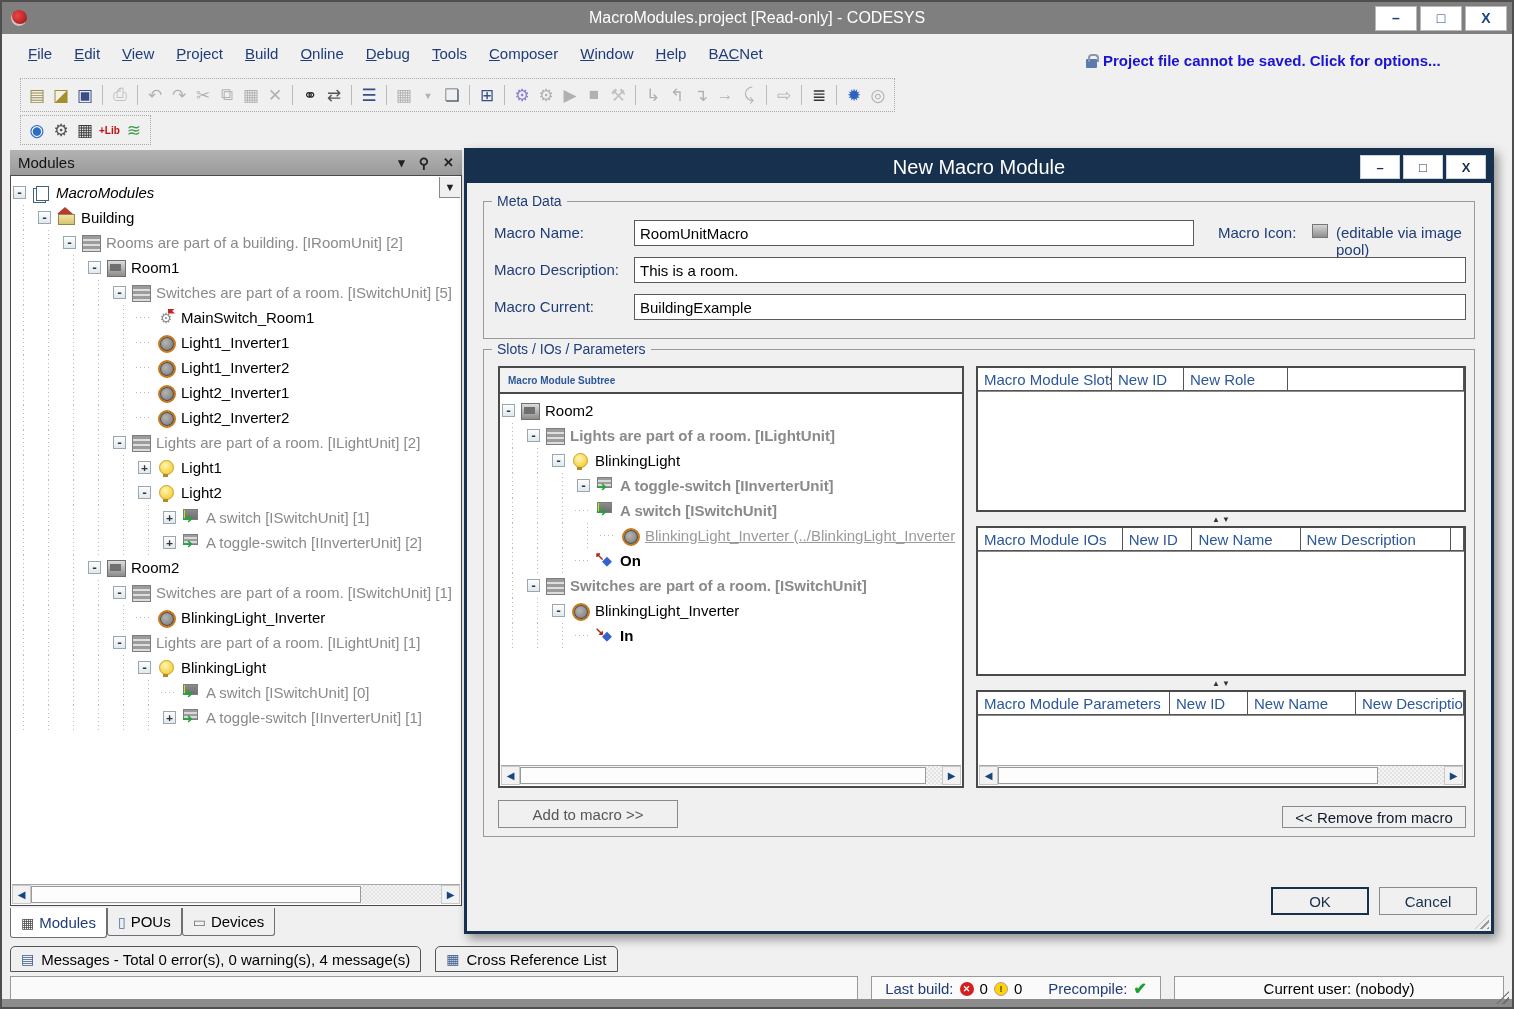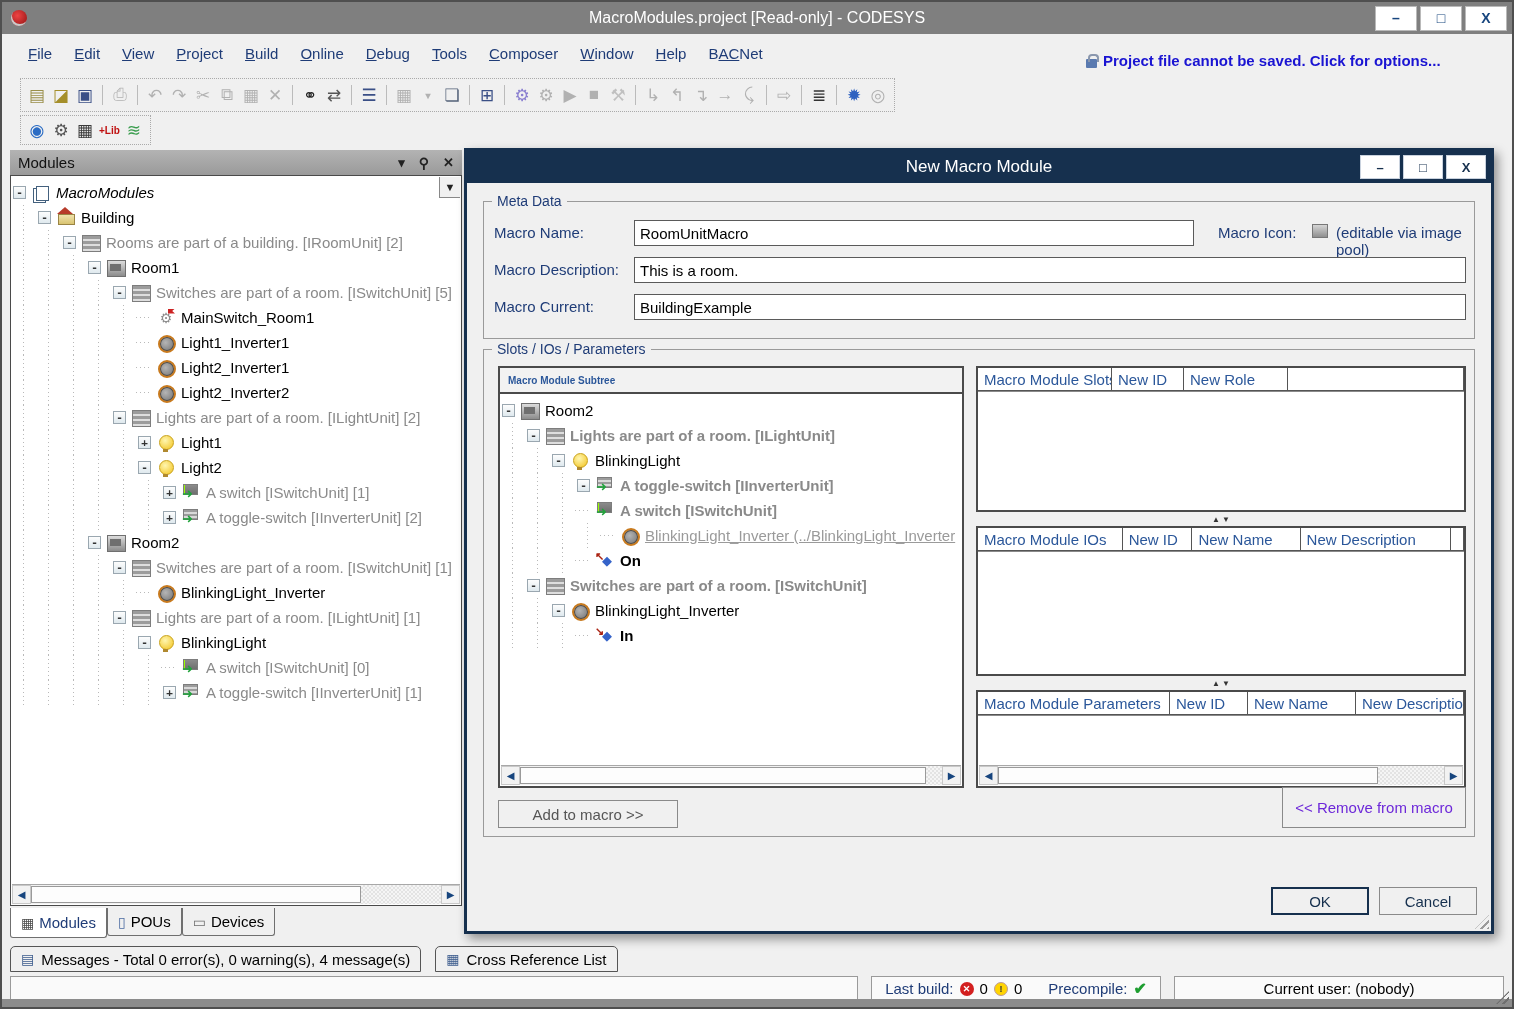--- a/index.html
+++ b/index.html
@@ -76,21 +76,21 @@
 
   
   #modtabs { position:absolute; left:0; bottom:6px; height:28px; display:flex; }
   .mtab { display:flex; align-items:center; gap:5px; padding:0 10px; font-size:15px; border:1px solid #6f6f6f; border-top:none; background:#f0f0f0; color:#000; border-radius:0 0 3px 3px; }
   .mtab.active { background:#fff; color:#1f3c77; height:30px; z-index:2; }
   .gi { font-size:14px; }
 
   
   #dialog { position:absolute; left:462px; top:146px; width:1030px; height:786px; background:#f0f0f0; border:3px solid #16304e; box-shadow:4px 5px 10px rgba(0,0,0,.4); }
   #dlg-titlebar { height:32px; background:#16304e; display:flex; align-items:center; position:relative; }
-  #dlg-title { position:absolute; left:0; right:0; text-align:center; color:#fff; font-size:17px; }
+  #dlg-title { position:absolute; left:0; right:0; text-align:center; color:#fff; font-size:20px; }
   .dlg-wbtn { width:40px; height:24px; background:#fff; color:#16304e; font-weight:bold; font-size:13px; display:flex; align-items:center; justify-content:center; border:1px solid #c9d2de; }
   .groupbox { position:absolute; border:1px solid #9a9a9a; }
   .legend { position:absolute; top:-9px; left:8px; background:#f0f0f0; padding:0 5px; color:#1f3c77; font-size:14px; }
   .fldlabel { position:absolute; color:#1f3c77; font-size:15px; }
   .txtinput { position:absolute; height:26px; border:1px solid #5a5a5a; background:#fff; font-family:"Liberation Sans",sans-serif; font-size:15px; padding:0 5px; color:#000; }
   #macro-icon-box { position:absolute; width:16px; height:14px; background:linear-gradient(#d5d5d5,#8f8f8f); border:1px solid #777; }
 
   #subtree-panel { position:absolute; left:14px; top:16px; width:466px; bottom:48px; border:2px solid #4a4a4a; background:#fff; overflow:hidden; }
   #subtree-hdr { height:26px; background:#f2f2f2; border-bottom:2px solid #4a4a4a; display:flex; align-items:center; padding-left:8px; color:#2b579a; font-weight:bold; font-size:10px; }
   #rightcol { position:absolute; left:492px; right:8px; top:16px; bottom:48px; }
@@ -272,20 +272,30 @@
             <span class="t-black">Light1_Inverter1</span>
           </div>
           <div class="trow">
             <span class="indent"></span>
             <span class="indent"></span>
             <span class="indent"></span>
             <span class="indent"></span>
             <span class="indent"></span>
             <span class="exp-space"></span>
             <span class="ic ic-ring"></span>
+            <span class="t-black">Light1_Inverter2</span>
+          </div>
+          <div class="trow">
+            <span class="indent"></span>
+            <span class="indent"></span>
+            <span class="indent"></span>
+            <span class="indent"></span>
+            <span class="indent"></span>
+            <span class="exp-space"></span>
+            <span class="ic ic-ring"></span>
             <span class="t-black">Light2_Inverter1</span>
           </div>
           <div class="trow">
             <span class="indent"></span>
             <span class="indent"></span>
             <span class="indent"></span>
             <span class="indent"></span>
             <span class="indent"></span>
             <span class="exp-space"></span>
             <span class="ic ic-ring"></span>
@@ -580,21 +590,21 @@
           <div class="hscroll">
             <span class="sb-btn">◀</span>
             <span class="sb-thumb" style="flex:1;"></span>
             <span class="sb-gap" style="width:66px;"></span>
             <span class="sb-btn">▶</span>
           </div>
         </div>
       </div>
 
       <div class="btn" style="left:14px; bottom:8px; width:180px; height:28px; color:#555;">Add to macro &gt;&gt;</div>
-      <div class="btn" style="right:8px; bottom:8px; width:184px; height:41px; color:#6d28d9;">&lt;&lt; Remove from macro</div>
+      <div class="btn" style="right:8px; bottom:8px; width:184px; height:22px; color:#0f172a;">&lt;&lt; Remove from macro</div>
     </div>
 
     <div class="btn" id="ok-btn" style="right:122px; bottom:16px; width:98px; height:28px;">OK</div>
     <div class="btn" id="cancel-btn" style="right:14px; bottom:16px; width:98px; height:28px;">Cancel</div>
     <div class="grip"></div>
   </div>
 
   <div id="msgrow">
     <div class="msgtab">
       <span class="gi" style="color:#3a5a8c;">▤</span>

